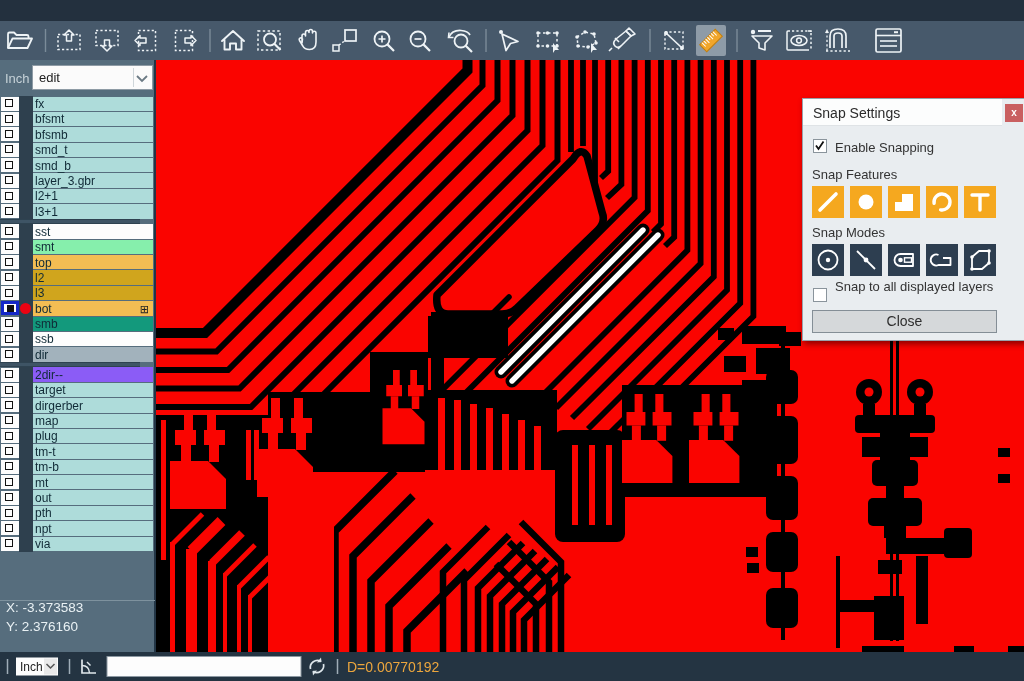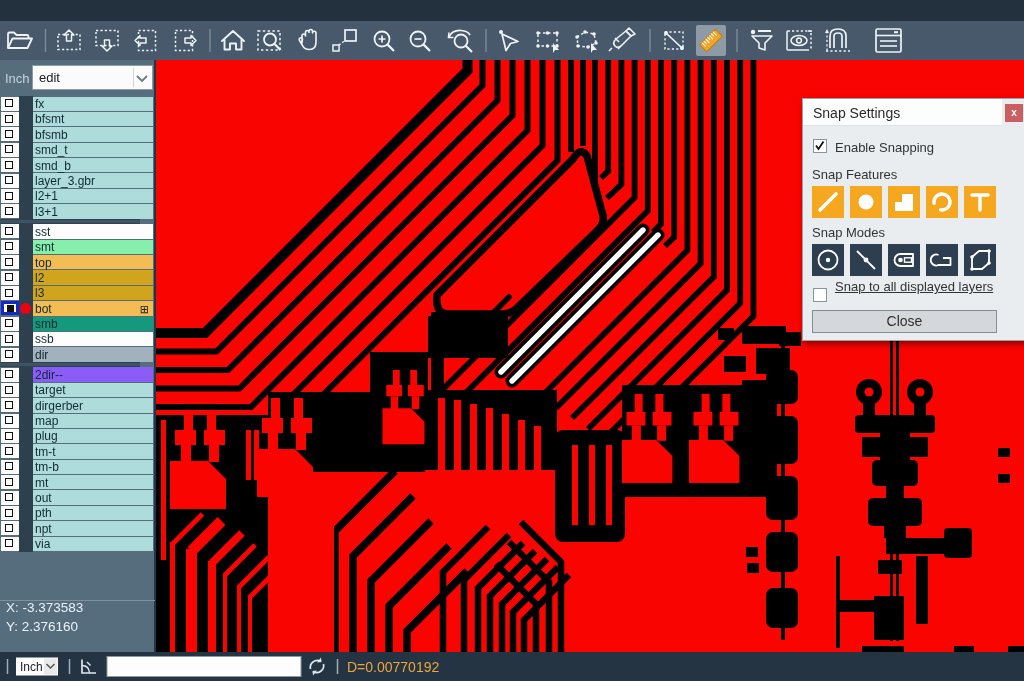--- a/index.html
+++ b/index.html
@@ -542,21 +542,21 @@
     <div class="xbtn">x</div>
     <div class="cbx" style="left:10px; top:40px;">
         <svg width="14" height="14" viewBox="0 0 14 14" style="position:absolute;left:-1px;top:-1px">
           <path d="M3,6.5 L5.5,10 L10.5,2.5" fill="none" stroke="#111" stroke-width="1.8"></path>
         </svg>
       </div>
     <div class="lab" style="left:32px; top:41px;">Enable Snapping</div>
     <div class="lab" style="left:9px; top:68px;">Snap Features</div>
     <div class="lab" style="left:9px; top:126px;">Snap Modes</div>
     <div class="cbx" style="left:10px; top:189px;"></div>
-    <div class="lab" style="left:32px; top:180px;text-decoration:underline;">Snap to all displayed layers</div>
+    <div class="lab" style="left:32px; top:180px;">Snap to all displayed layers</div>
     <div class="sbtn orange" style="left:9px; top:87px;"><svg width="32" height="32" viewBox="0 0 32 32">
           <line x1="8" y1="24" x2="24" y2="8" stroke="#fff" stroke-width="3.6" stroke-linecap="round"></line>
         </svg></div>
     <div class="sbtn orange" style="left:47px; top:87px;"><svg width="32" height="32" viewBox="0 0 32 32">
           <circle cx="16" cy="16" r="7.5" fill="#fff"></circle>
         </svg></div>
     <div class="sbtn orange" style="left:85px; top:87px;"><svg width="32" height="32" viewBox="0 0 32 32">
           <path d="M7,25 L7,16 L14,16 L14,8 L25,8 L25,25 Z" fill="#fff"></path>
         </svg></div>
     <div class="sbtn orange" style="left:123px; top:87px;"><svg width="32" height="32" viewBox="0 0 32 32">

